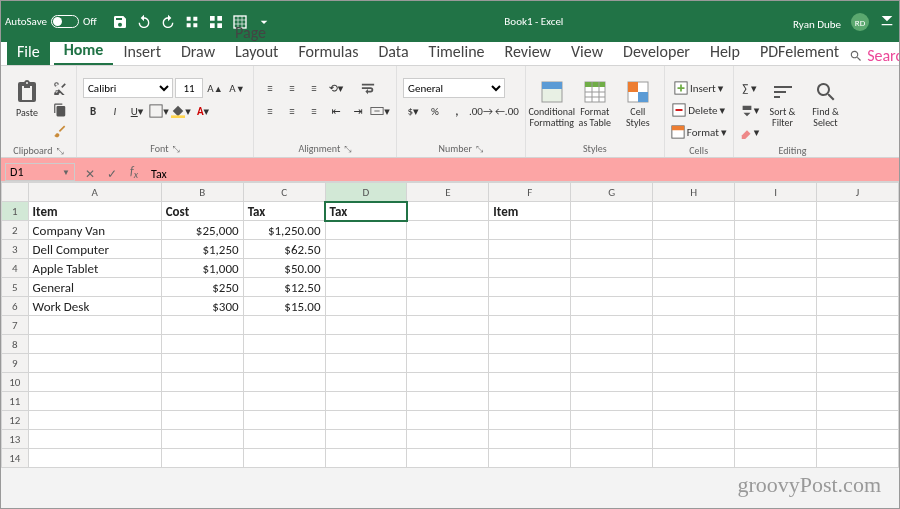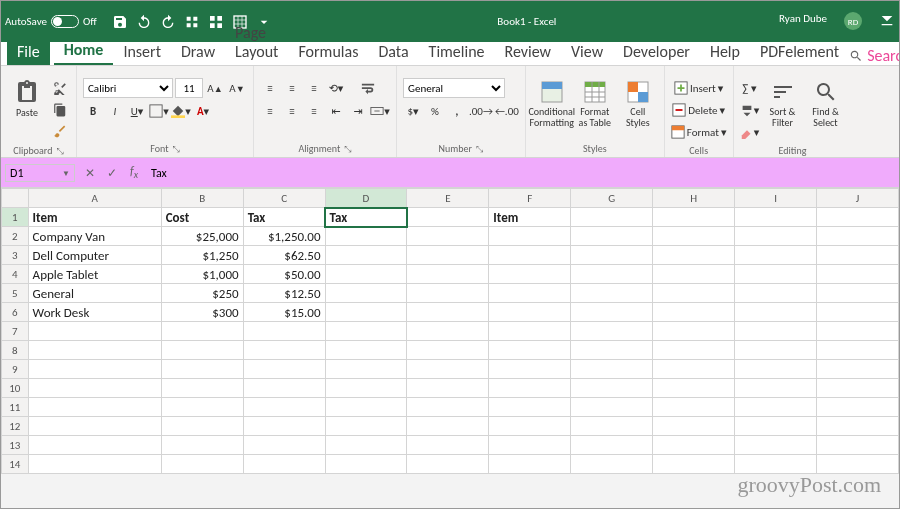--- a/index.html
+++ b/index.html
@@ -6,21 +6,21 @@
 body { background:#f3f3f3; width:900px; height:509px; overflow:hidden; position:relative; border:1px solid #999;}
 
 .titlebar { height:41px; background:#217346; display:flex; align-items:center; color:#fff; font-size:11px; padding:0 4px; }
 .titlebar .left { display:flex; align-items:center; gap:4px;}
 .titlebar .autosave { display:flex; align-items:center; gap:4px; margin-right:8px;}
 .titlebar .switch { width:28px; height:13px; border:1px solid #fff; border-radius:8px; position:relative;}
 .titlebar .switch::after{content:"";width:9px;height:9px;background:#fff;border-radius:50%;position:absolute;left:1px;top:1px;}
 .titlebar .qat { display:flex; gap:2px;}
 .titlebar .qat .qbtn { width:22px; height:22px; display:flex; align-items:center; justify-content:center; cursor:pointer;}
 .titlebar .center { flex:1; text-align:center;}
-.titlebar .right { display:flex; align-items:flex-start; gap:17px;}
+.titlebar .right { display:flex; align-items:flex-end; gap:10px;}
 .ico { width:16px; height:16px; fill:#fff; }
 .avatar { width:18px;height:18px;border-radius:50%;background:#5ba86f;display:flex;align-items:center;justify-content:center;font-size:9px;}
 
 .tabs { height:24px; background:#fff; display:flex; align-items:flex-end; padding:0 6px; font-size:16px; color:#444; border-bottom:1px solid #d4d4d4;}
 .tabs .tab { padding:4px 10px; cursor:pointer;}
 .tabs .tab.file { background:#217346; color:#fff; margin-right:4px;}
 .tabs .tab.active { color:#217346; border-bottom:2px solid #217346; font-weight:600;}
 .tabs .search { margin-left:auto; display:flex; align-items:center; gap:4px; color:#ec4899;}
 
 .ribbon { height:92px; background:#f3f2f1; border-bottom:1px solid #d4d4d4; display:flex;}
@@ -30,21 +30,21 @@
 .group .label .launcher{font-size:9px;margin-left:4px;cursor:pointer;}
 .rbtn { min-width:20px; height:20px; display:flex; align-items:center; justify-content:center; cursor:pointer; font-size:11px; color:#333;}
 .vstack { display:flex; flex-direction:column; gap:2px;}
 .hstack { display:flex; align-items:center; gap:2px;}
 .bigbtn { width:40px; display:flex; flex-direction:column; align-items:center; font-size:10px; color:#333; cursor:pointer; gap:2px; padding:2px;}
 .bigbtn svg { width:24px; height:24px;}
 select,input.sz { font-size:11px; border:1px solid #ccc; background:#fff; height:20px;}
 .sz{width:28px;text-align:center;}
 .smico{width:14px;height:14px;}
 
-.fbar { height:30px; background:#f0abfc; border-bottom:1px solid #d4d4d4; display:flex; align-items:center; font-size:12px;}
+.fbar { height:24px; background:#fca5a5; border-bottom:1px solid #d4d4d4; display:flex; align-items:flex-end; font-size:12px;}
 .namebox{width:70px;border:1px solid #ccc;margin:0 4px;padding:1px 4px;display:flex;align-items:center;justify-content:space-between;}
 .fbar .fxbtn{width:22px;text-align:center;color:#666;cursor:pointer;}
 .fbar .formula{flex:1;padding:0 6px;}
 
 .grid{background:#fff;position:relative;}
 table{border-collapse:collapse;table-layout:fixed;width:100%;}
 td,th{border:1px solid #d4d4d4;height:19px;font-size:13px;padding:0 4px;color:#222;overflow:hidden;white-space:nowrap;}
 th{background:#f3f2f1;font-weight:normal;text-align:center;color:#555;font-size:11px;cursor:pointer;}
 .rowhdr{width:26px;background:#f3f2f1;text-align:center;color:#555;font-size:11px;cursor:pointer;}
 .corner{background:#f3f2f1;width:26px;cursor:pointer;}

